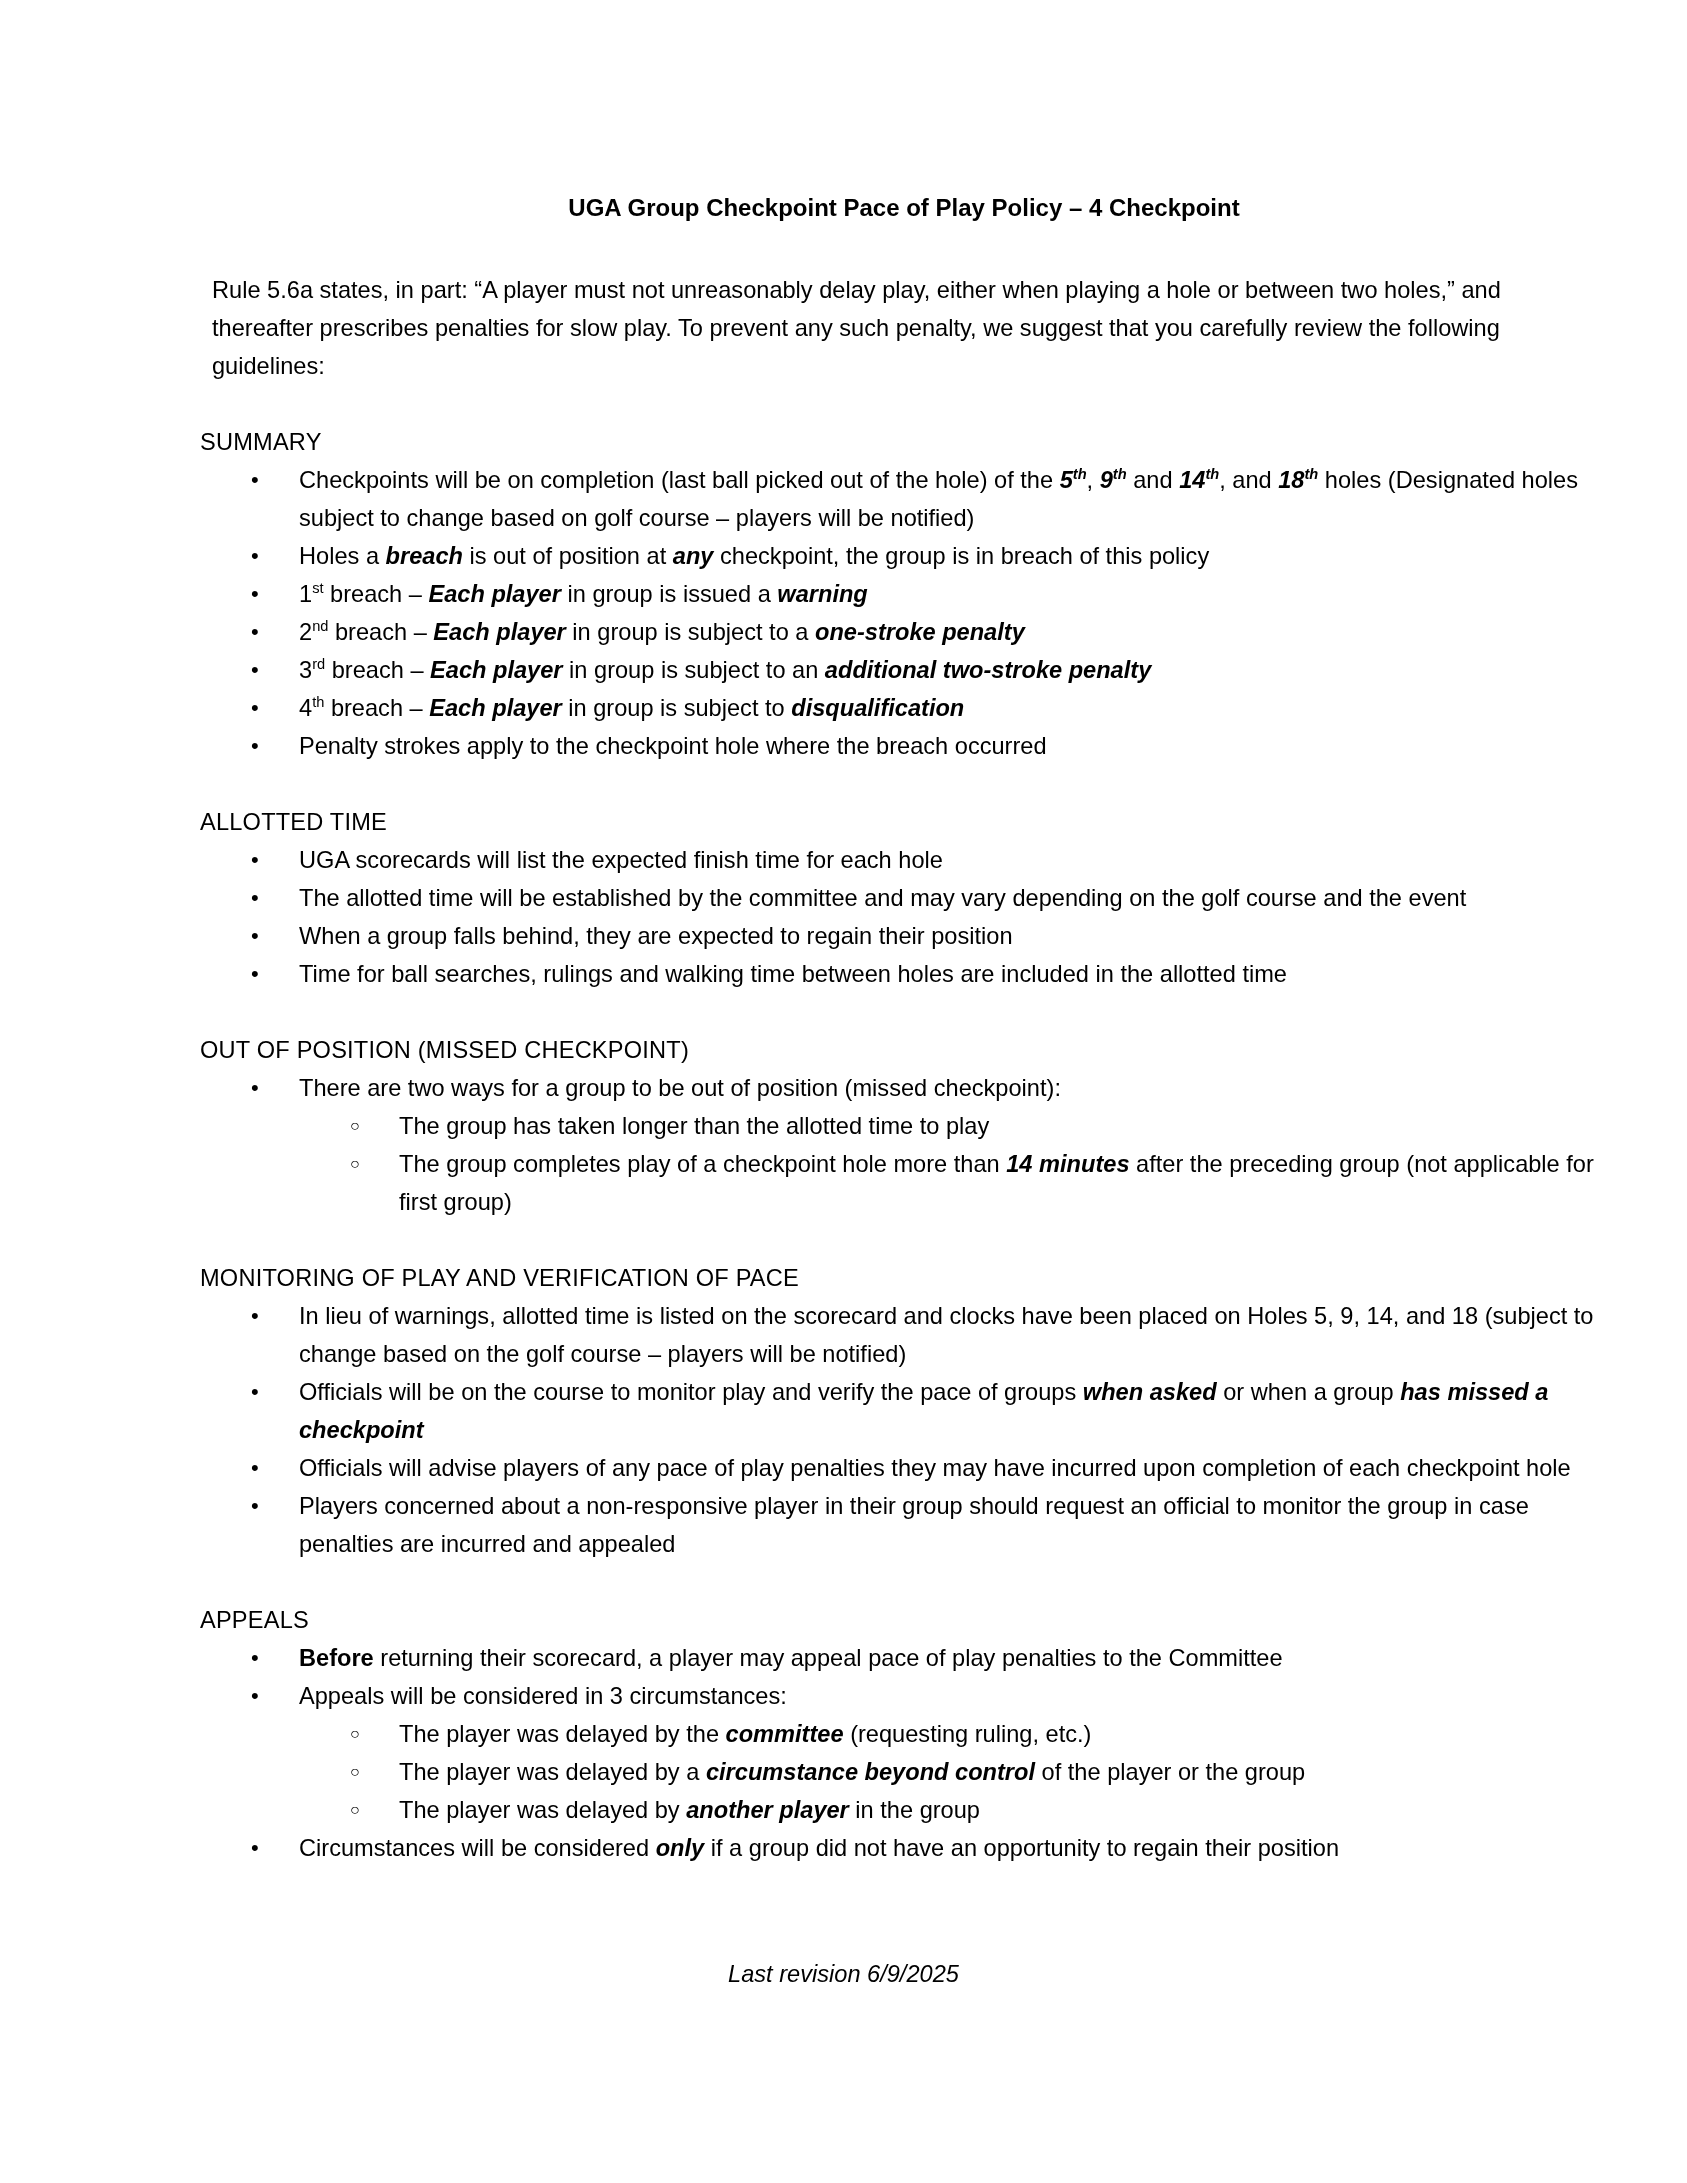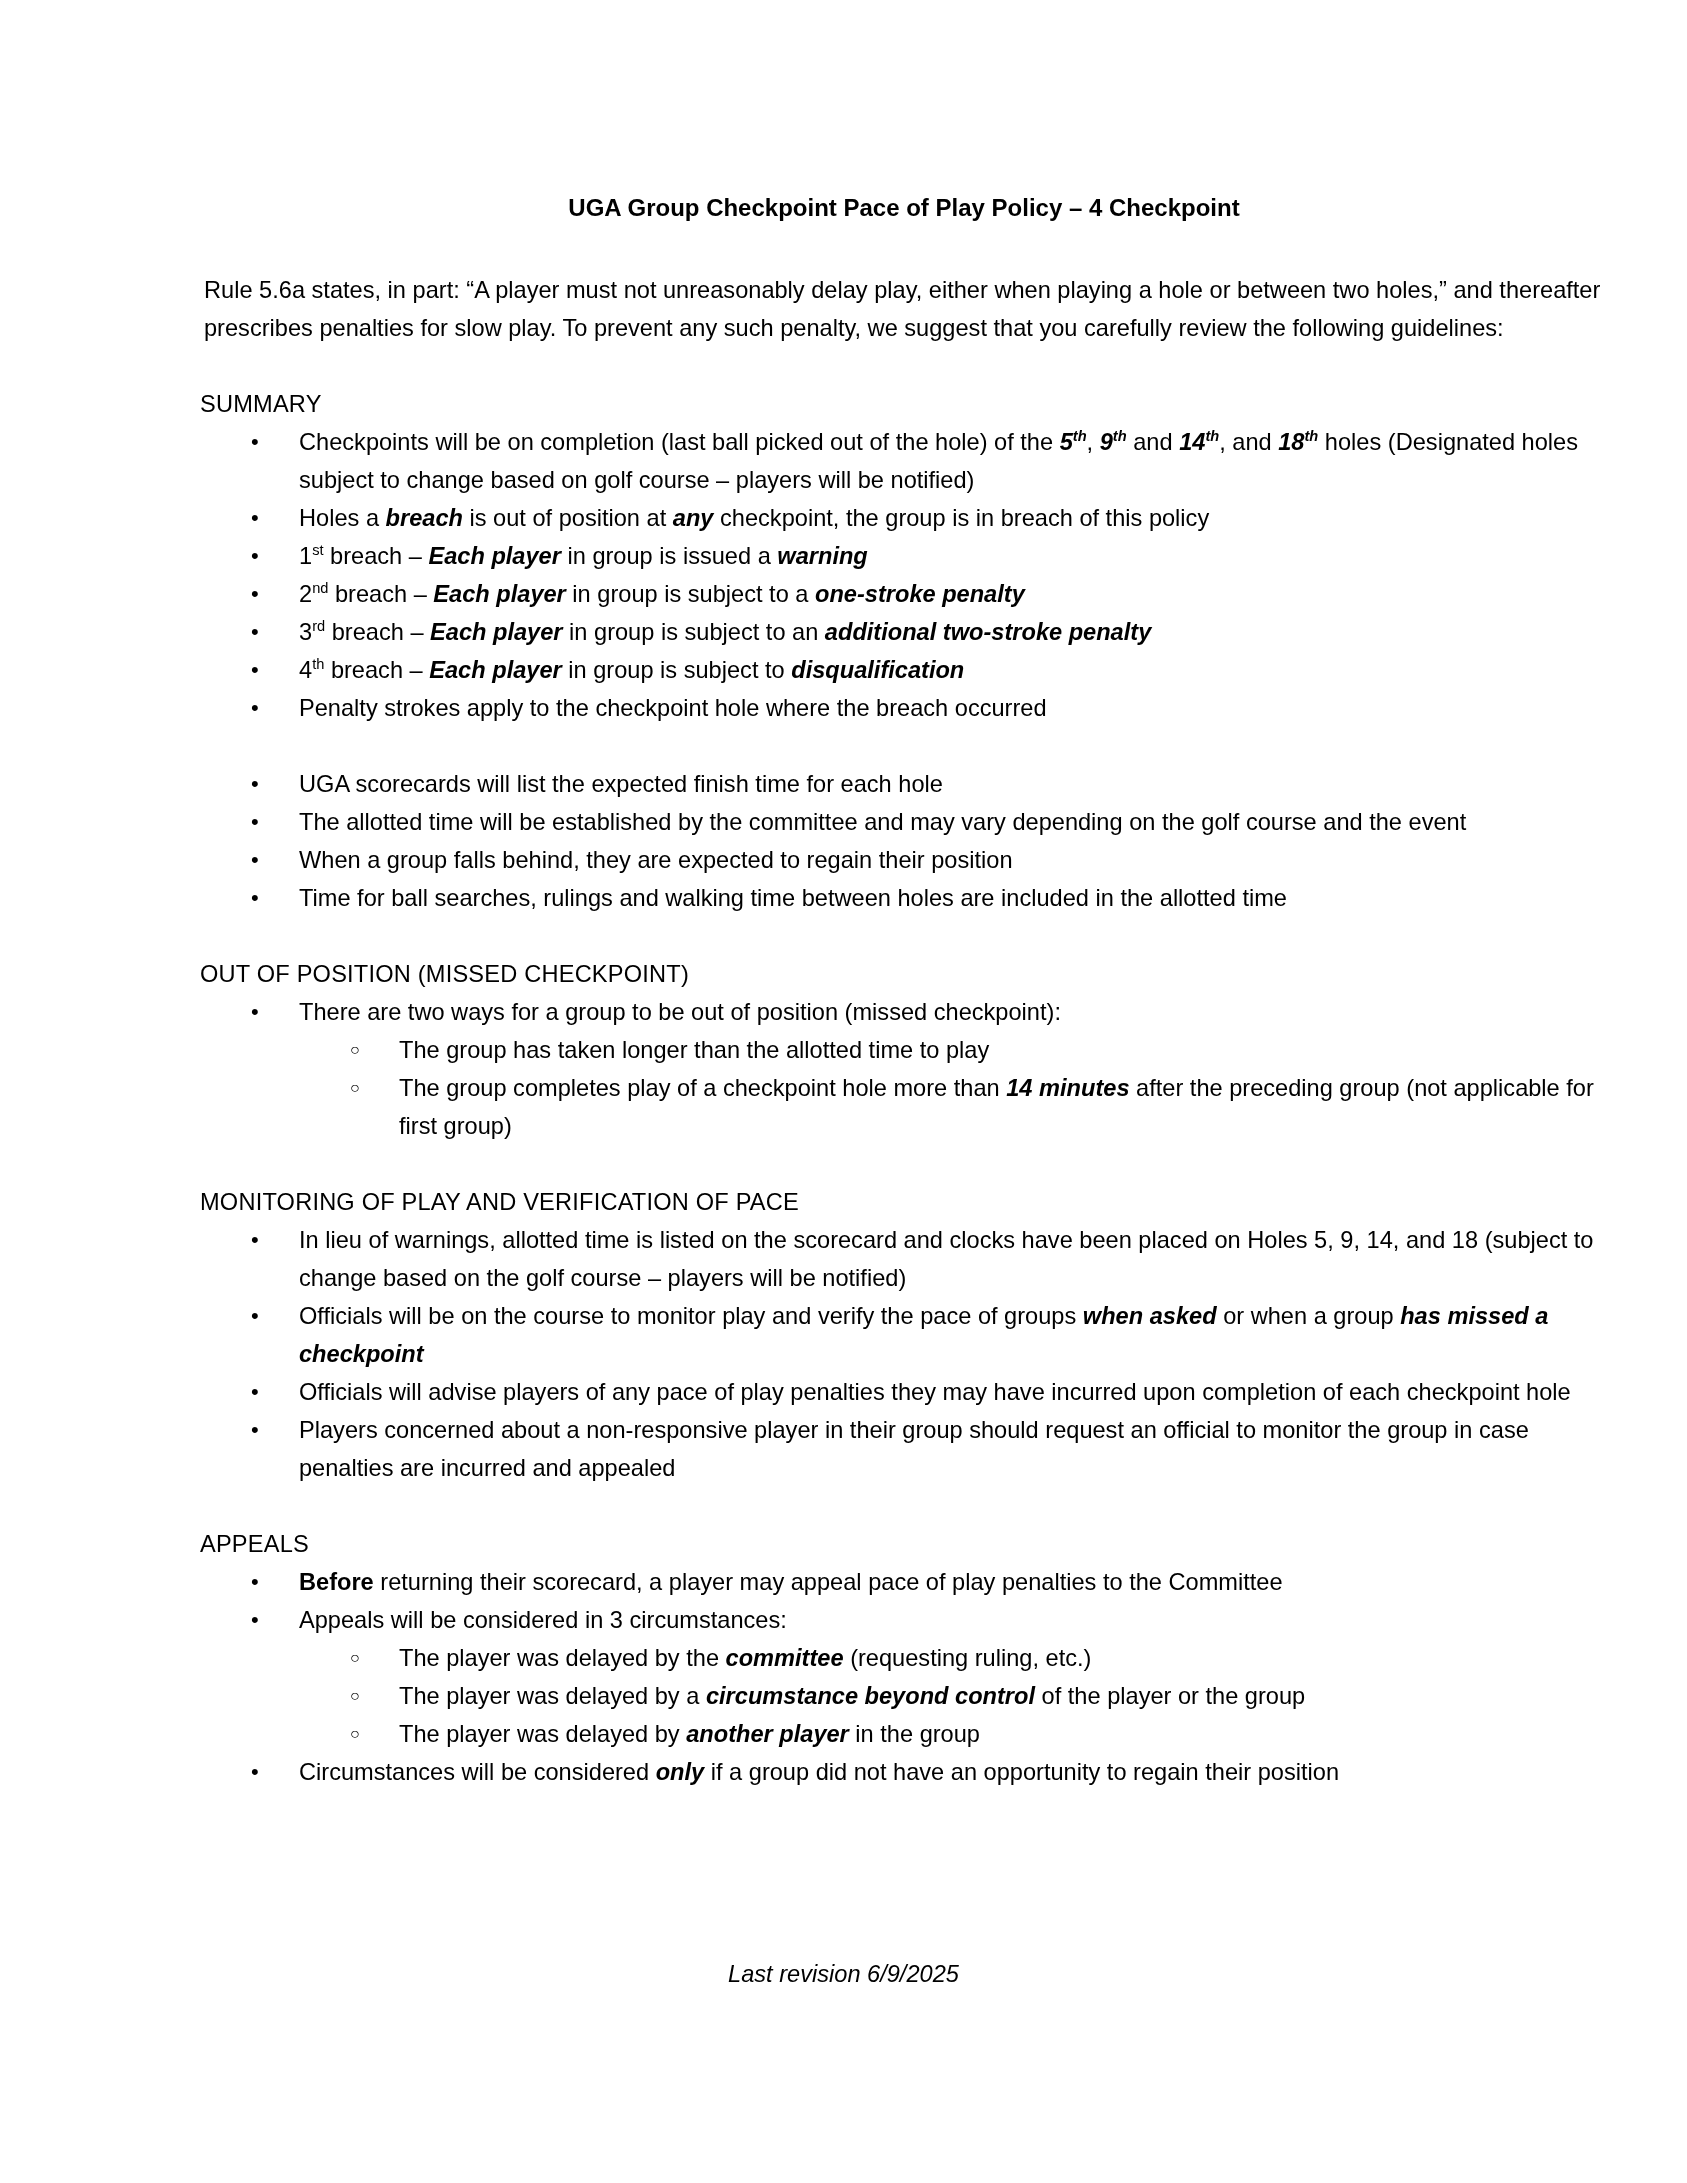--- a/index.html
+++ b/index.html
@@ -14,21 +14,21 @@
     width:1687px;height:1940px;
     padding:189px 79px 0 200px;
     font-size:23.6px;line-height:38px;color:#000;
     position:relative;
   }
   .title{
     margin:0 0 44px 0;
     text-align:center;
     font-size:24px;font-weight:bold;
   }
-  .intro{margin:4px}
+  .intro{margin:12px}
   .section{margin-top:38px}
   .heading{margin:0;font-size:23.6px;font-weight:normal;letter-spacing:0.2px}
   .item{display:flex;align-items:flex-start}
   .item .bullet{flex:0 0 48px}
   .l1{margin-left:51px}
   .l1 .bullet{font-size:22px}
   .l2{margin-left:150px}
   .l2 .bullet{flex:0 0 49px;font-size:16px;line-height:38px}
   .runs{flex:1;min-width:0}
   .b{font-weight:bold}
@@ -71,20 +71,21 @@
         <div class="item l1">
           <span class="bullet">•</span>
           <span class="runs"><span>4</span><span class="sup">th</span><span> breach – </span><span class="b i">Each player</span><span> in group is subject to </span><span class="b i">disqualification</span></span>
         </div>
         <div class="item l1">
           <span class="bullet">•</span>
           <span class="runs"><span>Penalty strokes apply to the checkpoint hole where the breach occurred</span></span>
         </div>
       </section>
       <section class="section">
+        <h2 class="heading">ALLOTTED TIME</h2>
         <div class="item l1">
           <span class="bullet">•</span>
           <span class="runs"><span>UGA scorecards will list the expected finish time for each hole</span></span>
         </div>
         <div class="item l1">
           <span class="bullet">•</span>
           <span class="runs"><span>The allotted time will be established by the committee and may vary depending on the golf course and the event</span></span>
         </div>
         <div class="item l1">
           <span class="bullet">•</span>

